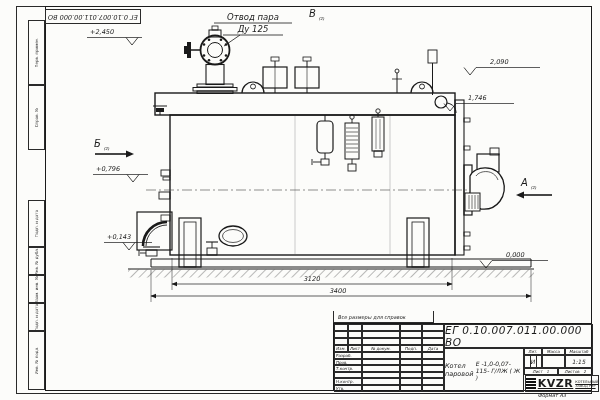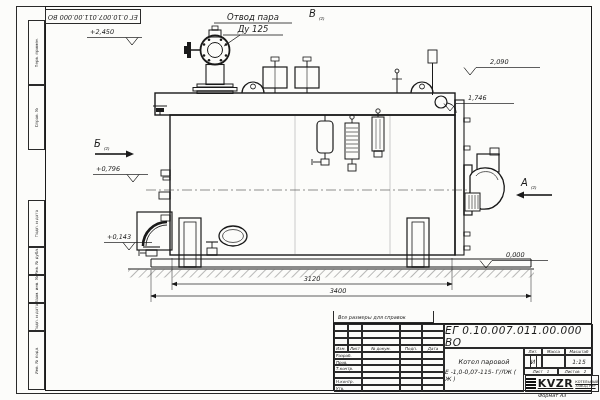--- a/index.html
+++ b/index.html
@@ -332,21 +332,21 @@
     <div class="cell" style="left:28px;top:54px;width:38px;height:7px;"></div>
     <div class="cell" style="left:66px;top:54px;width:22px;height:7px;"></div>
     <div class="cell" style="left:88px;top:54px;width:22px;height:7px;"></div>
     <div class="cell it t4" style="left:0;top:61px;width:28px;height:7px;justify-content:flex-start;padding-left:1px;">Утв.</div>
     <div class="cell" style="left:28px;top:61px;width:38px;height:7px;"></div>
     <div class="cell" style="left:66px;top:61px;width:22px;height:7px;"></div>
     <div class="cell" style="left:88px;top:61px;width:22px;height:7px;"></div>
 
     <div class="cell it t11" style="left:110px;top:0;width:149px;height:24px;">ЕГ 0.10.007.011.00.000  ВО</div>
 
-    <div class="cell" style="left:110px;top:24px;width:80px;height:44px;flex-direction:column;gap:2px;">
+    <div class="cell" style="left:110px;top:24px;width:80px;height:44px;gap:2px;">
       <span class="it t7">Котел паровой</span>
       <span class="it t6">Е -1,0-0,07-115- Г/ЛЖ ( Ж )</span>
     </div>
 
     <div class="cell it t4" style="left:190px;top:24px;width:18px;height:7px;">Лит.</div>
     <div class="cell it t4" style="left:208px;top:24px;width:23px;height:7px;">Масса</div>
     <div class="cell it t4" style="left:231px;top:24px;width:28px;height:7px;">Масштаб</div>
     <div class="cell it t6" style="left:190px;top:31px;width:18px;height:13px;">И</div>
     <div class="abs" style="left:196px;top:31px;width:1px;height:13px;background:#2a2a2a;"></div>
     <div class="abs" style="left:202px;top:31px;width:1px;height:13px;background:#2a2a2a;"></div>

